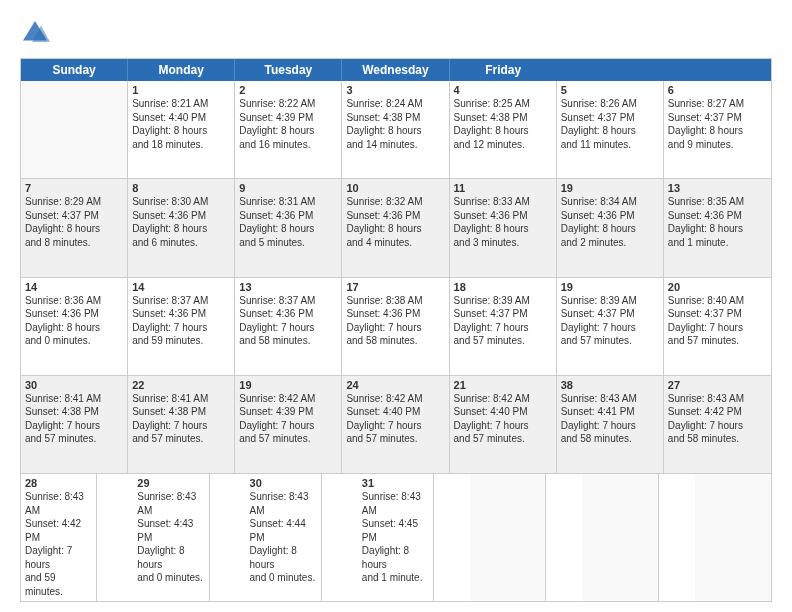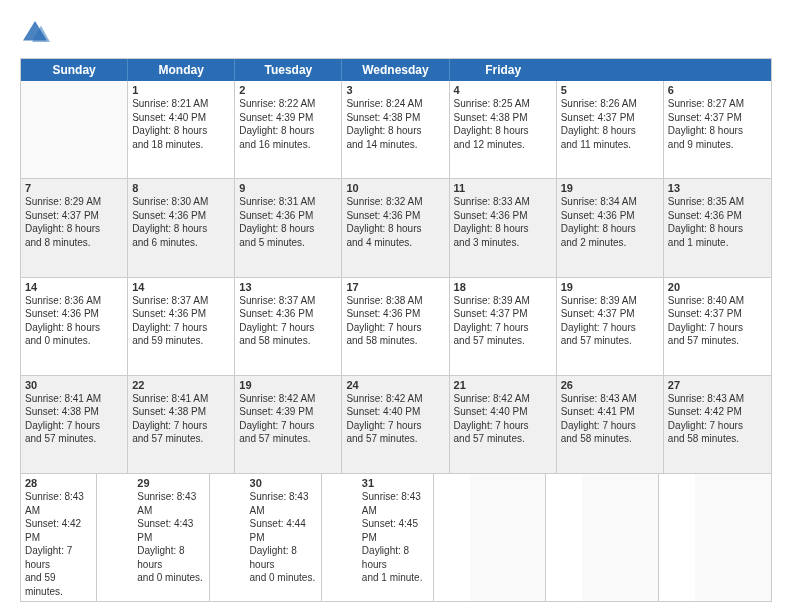--- a/index.html
+++ b/index.html
@@ -242,21 +242,21 @@
           </div>
           <div class="cal-cell">
             <span class="day-num">24</span>
             <div class="cell-text">Sunrise: 8:42 AM<br>Sunset: 4:40 PM<br>Daylight: 7 hours<br>and 57 minutes.</div>
           </div>
           <div class="cal-cell">
             <span class="day-num">21</span>
             <div class="cell-text">Sunrise: 8:42 AM<br>Sunset: 4:40 PM<br>Daylight: 7 hours<br>and 57 minutes.</div>
           </div>
           <div class="cal-cell">
-            <span class="day-num">26</span>
+            <span class="day-num">38</span>
             <div class="cell-text">Sunrise: 8:43 AM<br>Sunset: 4:41 PM<br>Daylight: 7 hours<br>and 58 minutes.</div>
           </div>
           <div class="cal-cell">
             <span class="day-num">27</span>
             <div class="cell-text">Sunrise: 8:43 AM<br>Sunset: 4:42 PM<br>Daylight: 7 hours<br>and 58 minutes.</div>
           </div>
         </div>
         <div class="cal-row">
           <div class="cal-cell">
             <span class="day-num">28</span>

